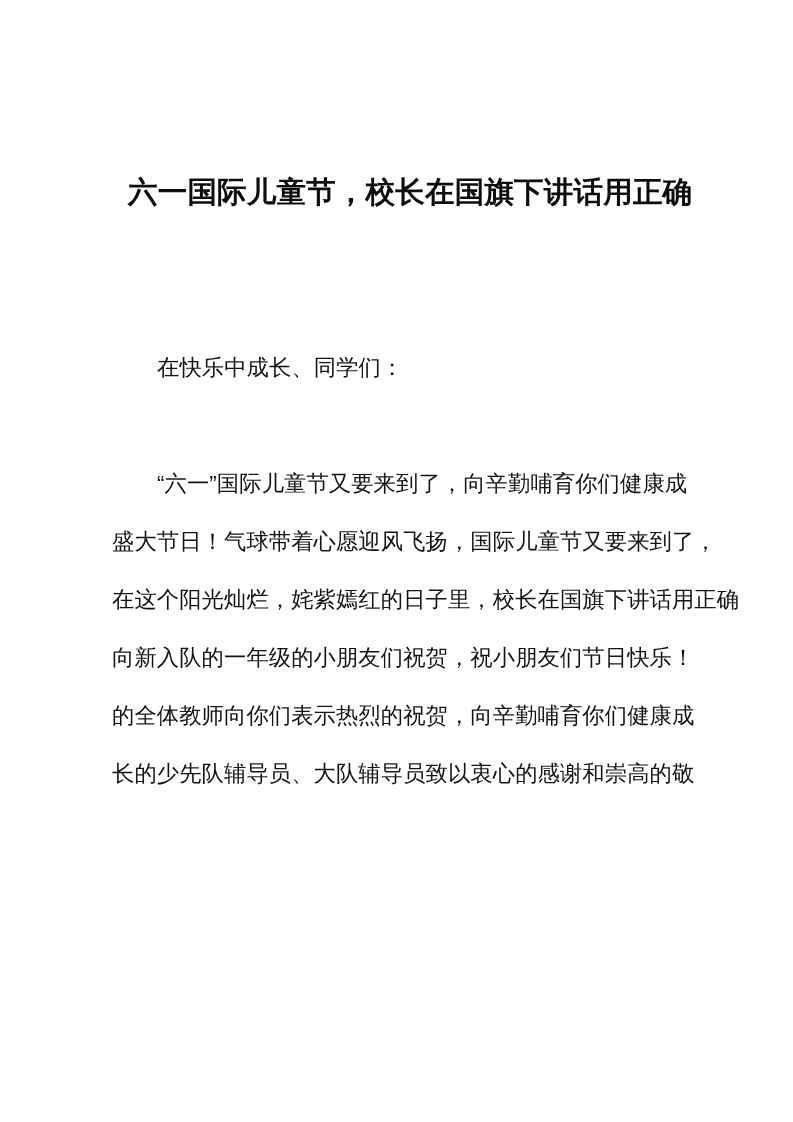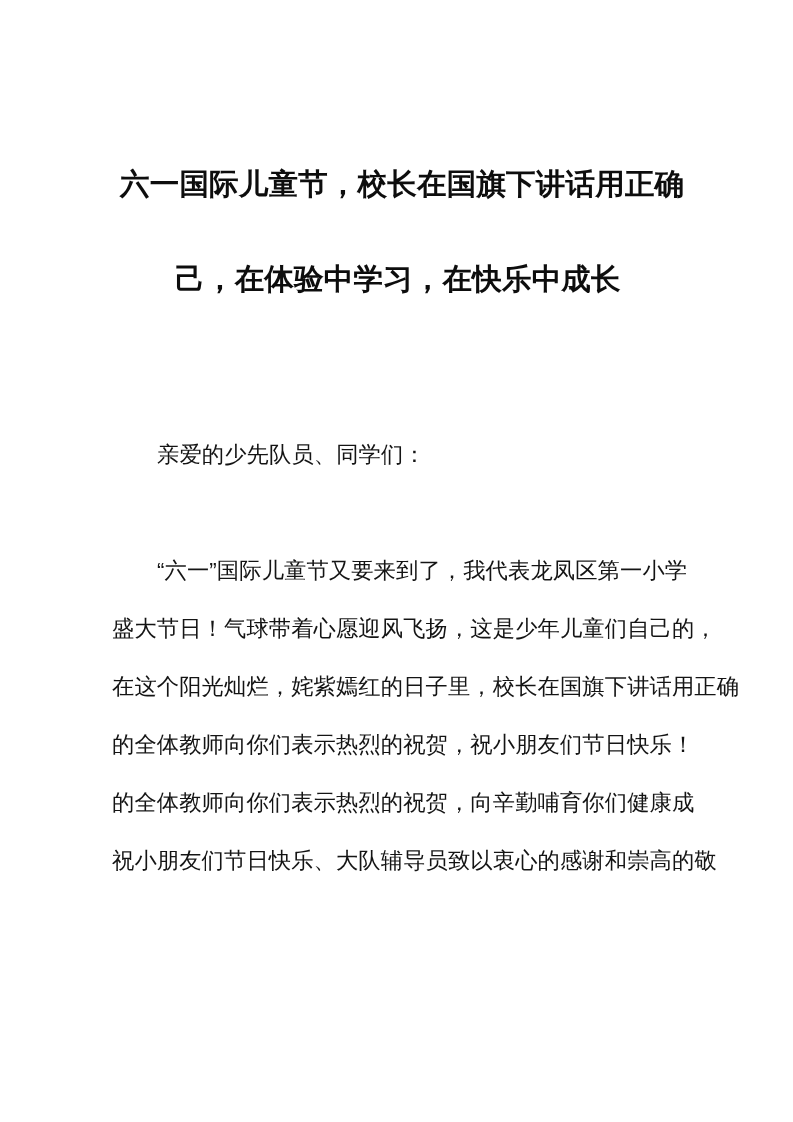--- a/index.html
+++ b/index.html
@@ -23,21 +23,21 @@
     height: 1122px;
     background: #ffffff;
   }
   .content {
     position: absolute;
     left: 112px;
     top: 0;
     width: 572px;
   }
   .doc-title {
-    margin: 8px;
+    margin: 16px;
     padding-top: 128px;
     font-size: 29.5px;
     font-weight: bold;
     line-height: 95px;
     letter-spacing: 0.2px;
     text-align: justify;
     text-align-last: center;
     color: #0d0d0d;
     word-break: break-all;
   }
@@ -71,31 +71,30 @@
   }
 </style>
 </head>
 <body>
 
 <div class="page">
   <div class="content">
 
     <h1 class="doc-title">
       <span class="title-line">六一国际儿童节，校长在国旗下讲话用正确</span>
-      <span class="title-line last">己，在体验中学习，在快乐中成长</span>
     </h1>
 
     <div class="body-block">
 
-      <p class="para salutation indent">亲爱的少先队员、同学们：</p>
+      <p class="para salutation indent">在快乐中成长、同学们：</p>
 
       <p class="para">
-        <span class="line indent">“六一”国际儿童节又要来到了，我代表龙凤区第一小学</span>
-        <span class="line">盛大节日！气球带着心愿迎风飞扬，这是少年儿童们自己的，</span>
+        <span class="line indent">“六一”国际儿童节又要来到了，向辛勤哺育你们健康成</span>
+        <span class="line">盛大节日！气球带着心愿迎风飞扬，国际儿童节又要来到了，</span>
         <span class="line">在这个阳光灿烂，姹紫嫣红的日子里，校长在国旗下讲话用正确</span>
-        <span class="line">的全体教师向你们表示热烈的祝贺，祝小朋友们节日快乐！</span>
+        <span class="line">向新入队的一年级的小朋友们祝贺，祝小朋友们节日快乐！</span>
         <span class="line">的全体教师向你们表示热烈的祝贺，向辛勤哺育你们健康成</span>
-        <span class="line">祝小朋友们节日快乐、大队辅导员致以衷心的感谢和崇高的敬</span>
+        <span class="line">长的少先队辅导员、大队辅导员致以衷心的感谢和崇高的敬</span>
       </p>
 
     </div>
   </div>
 </div>
 
 </body></html>

